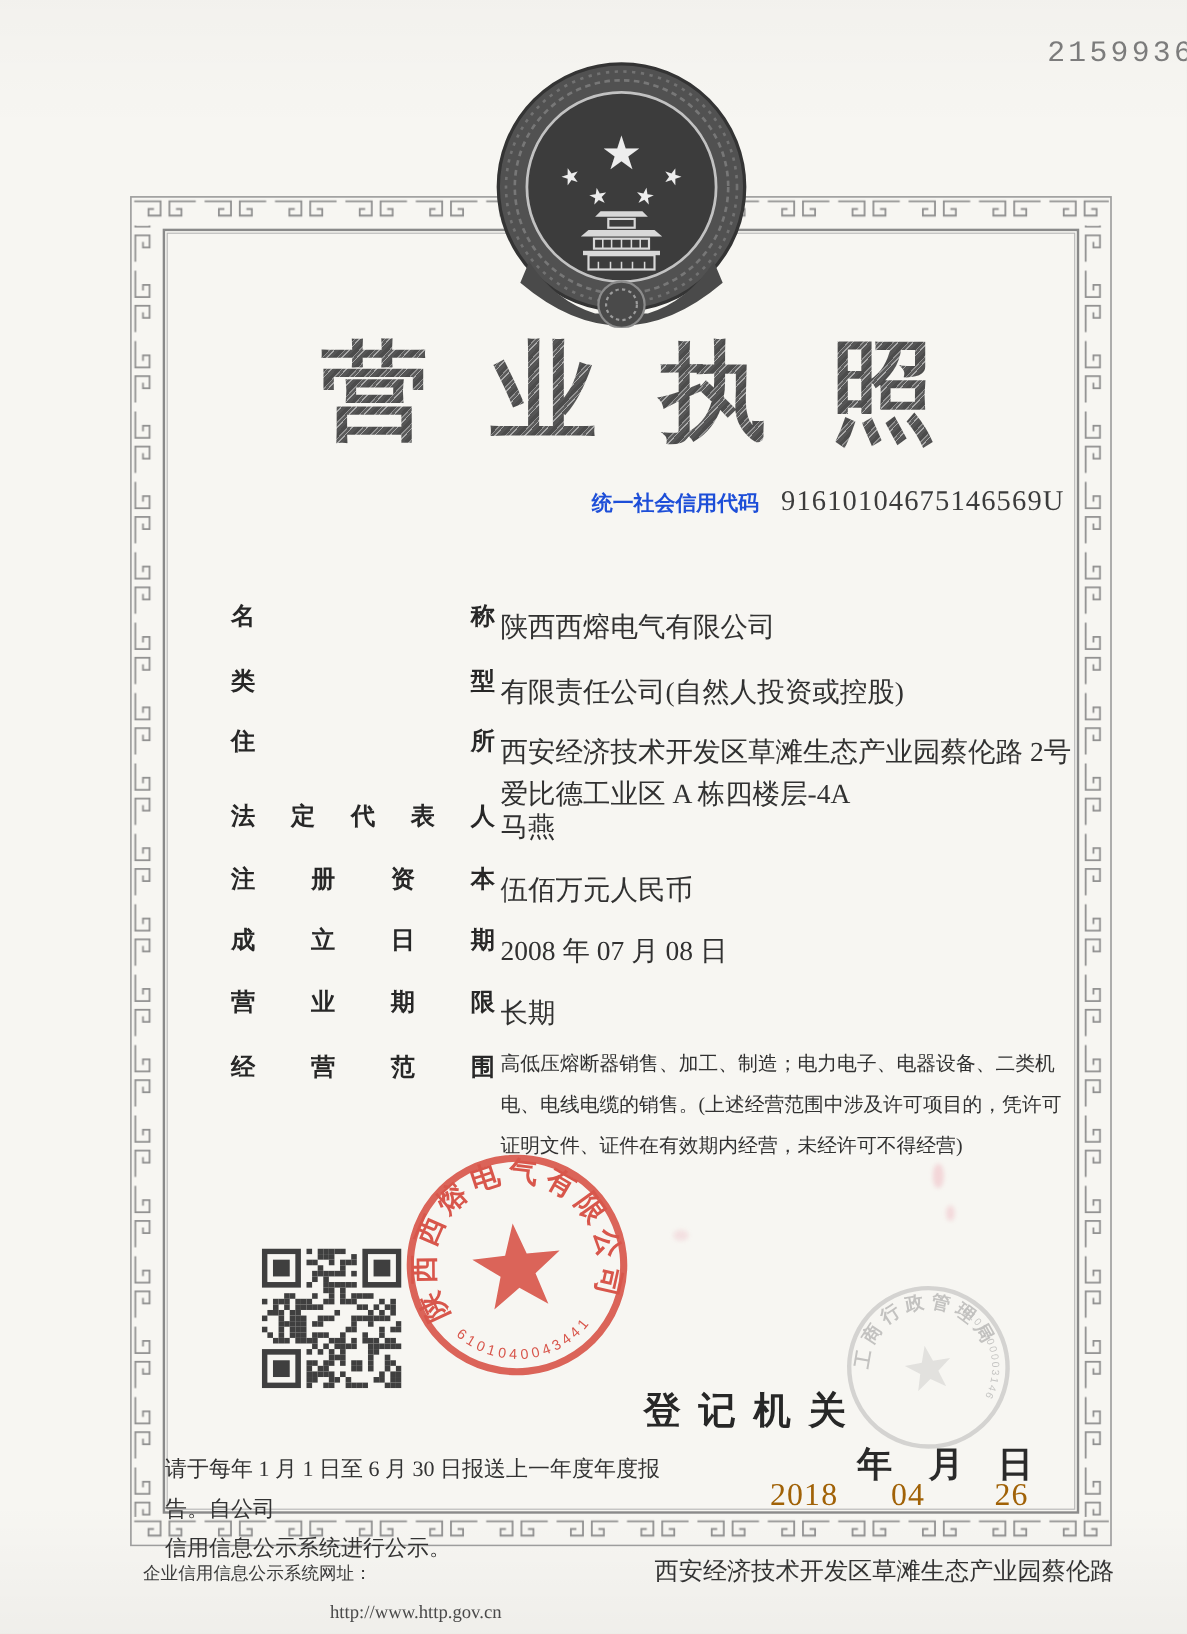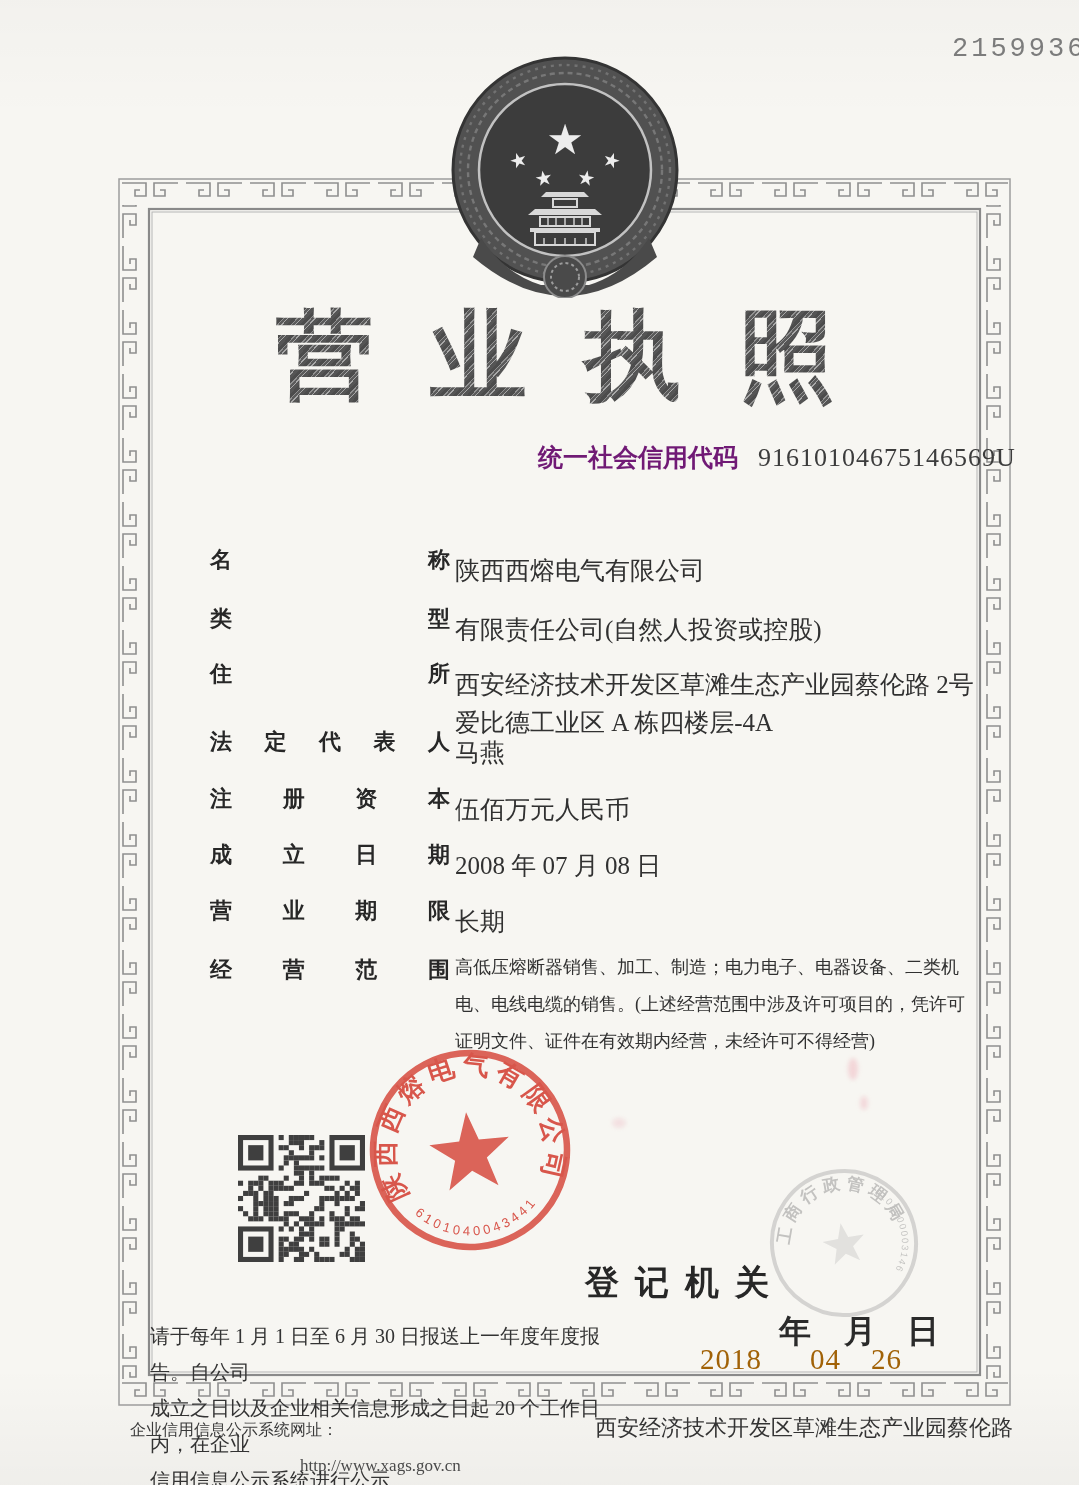--- a/index.html
+++ b/index.html
@@ -5,43 +5,43 @@
   html,body{margin:0;padding:0;background:#e9e7e2;}
   .page{position:relative;width:1079px;height:1485px;background:#f7f6f2;overflow:hidden;
         font-family:"Liberation Serif",serif;color:#303030;}
   .page::after{content:"";position:absolute;inset:0;pointer-events:none;
         background:linear-gradient(180deg,rgba(0,0,0,.02),rgba(0,0,0,0) 8%,rgba(0,0,0,0) 92%,rgba(0,0,0,.03));}
   .serial{position:absolute;left:952px;top:34px;font-family:"Liberation Mono",monospace;
         font-size:27px;letter-spacing:3px;color:#7d7d7d;}
   .frame{position:absolute;left:118px;top:178px;z-index:1;}
   .emblem{position:absolute;left:445px;top:50px;z-index:3;}
   .emblem text{font-family:"DejaVu Sans",sans-serif;}
-  .title{position:absolute;left:276px;top:292px;z-index:2;white-space:nowrap;
+  .title{position:absolute;left:292px;top:292px;z-index:2;white-space:nowrap;
         font-family:Liberation Sans, sans-serif;font-weight:bold;font-size:97px;letter-spacing:57px;
         background:repeating-linear-gradient(133deg,#4c4c4c 0 3px,#909090 3px 4px,#5b5b5b 4px 6px,#a8a8a8 6px 7px,#555 7px 10px);
         -webkit-background-clip:text;background-clip:text;color:transparent;text-align:right;}
   .code-row{position:absolute;left:538px;top:441px;z-index:2;white-space:nowrap;}
-  .code-label{font-family:"Liberation Sans",sans-serif;font-weight:bold;font-size:25px;color:#701a75;margin-top:21px;}
+  .code-label{font-family:"Liberation Sans",sans-serif;font-weight:bold;font-size:19px;color:#1d4ed8;margin-top:21px;}
   .code-value{font-size:26px;letter-spacing:1px;margin-left:16px;color:#3c3c3c;text-align:right;}
   .fields{position:absolute;left:210px;top:545px;width:770px;z-index:2;}
   .row{position:absolute;left:0;width:770px;}
   .lab{position:absolute;left:0;top:0;width:240px;font-family:"Liberation Sans",sans-serif;
        font-weight:bold;font-size:22px;color:#272727;text-align:justify;text-align-last:justify;}
   .val{position:absolute;left:245px;top:7px;width:522px;font-size:25px;line-height:38px;color:#313131;}
   .val-small{font-size:18px;line-height:37px;top:2px;width:515px;}
   .qr{position:absolute;left:238px;top:1135px;z-index:2;}
   .seal-red{position:absolute;left:364px;top:1044px;z-index:4;opacity:.9;transform:rotate(-6deg);}
   .seal-gray{position:absolute;left:766px;top:1165px;z-index:4;opacity:.62;transform:rotate(-10deg);}
   .reg-label{position:absolute;left:585px;top:1260px;z-index:2;font-family:"Liberation Sans",sans-serif;
        font-weight:bold;font-size:34px;letter-spacing:16px;color:#272727;white-space:nowrap;}
   .ymd{position:absolute;top:1310px;z-index:2;font-family:"Liberation Sans",sans-serif;font-weight:bold;
        font-size:32px;color:#2a2a2a;}
   .y{left:779px}.m{left:844px}.d{left:907px}
   .dt{position:absolute;top:1343px;z-index:5;font-size:29px;color:#a16207;letter-spacing:1px;}
-  .dy{left:700px}.dm{left:810px}.dd{left:871px}
+  .dy{left:700px}.dm{left:810px}.dd{left:904px}
   .note{position:absolute;left:150px;top:1318px;width:470px;z-index:3;font-size:20px;
        line-height:36px;color:#333;}
   .bot-label{position:absolute;left:130px;top:1420px;font-size:16px;color:#3a3a3a;z-index:2;}
   .bot-url{position:absolute;left:300px;top:1456px;font-size:17px;color:#4a4a4a;z-index:2;}
   .bot-right{position:absolute;right:66px;top:1413px;font-size:22px;color:#333;z-index:2;white-space:nowrap;}
   .speck{position:absolute;border-radius:50%;z-index:1;}
 </style>
 </head>
 <body>
 
@@ -394,25 +394,24 @@
   <div class="reg-label">登记机关</div>
   <div class="ymd y">年</div>
   <div class="ymd m">月</div>
   <div class="ymd d">日</div>
   <div class="dt dy">2018</div>
   <div class="dt dm">04</div>
   <div class="dt dd">26</div>
 
   <div class="note">
     <div>请于每年 1 月 1 日至 6 月 30 日报送上一年度年度报告。自公司</div>
-    <div>成立之日以及企业相关信息形成之日起 20 个工作日内，在企业</div>
     <div>信用信息公示系统进行公示。</div>
   </div>
 
   <div class="bot-label">企业信用信息公示系统网址：</div>
-  <div class="bot-url">http://www.xags.gov.cn</div>
+  <div class="bot-url">http://www.http.gov.cn</div>
   <div class="bot-right">西安经济技术开发区草滩生态产业园蔡伦路</div>
 
   <div class="speck" style="left:848px;top:1058px;width:10px;height:22px;background:rgba(230,120,140,.25);filter:blur(2px);"></div>
   <div class="speck" style="left:860px;top:1096px;width:8px;height:14px;background:rgba(230,120,140,.22);filter:blur(2px);"></div>
   <div class="speck" style="left:612px;top:1118px;width:14px;height:10px;background:rgba(225,130,150,.18);filter:blur(2px);"></div>
 
 </div>
 
 </body></html>

